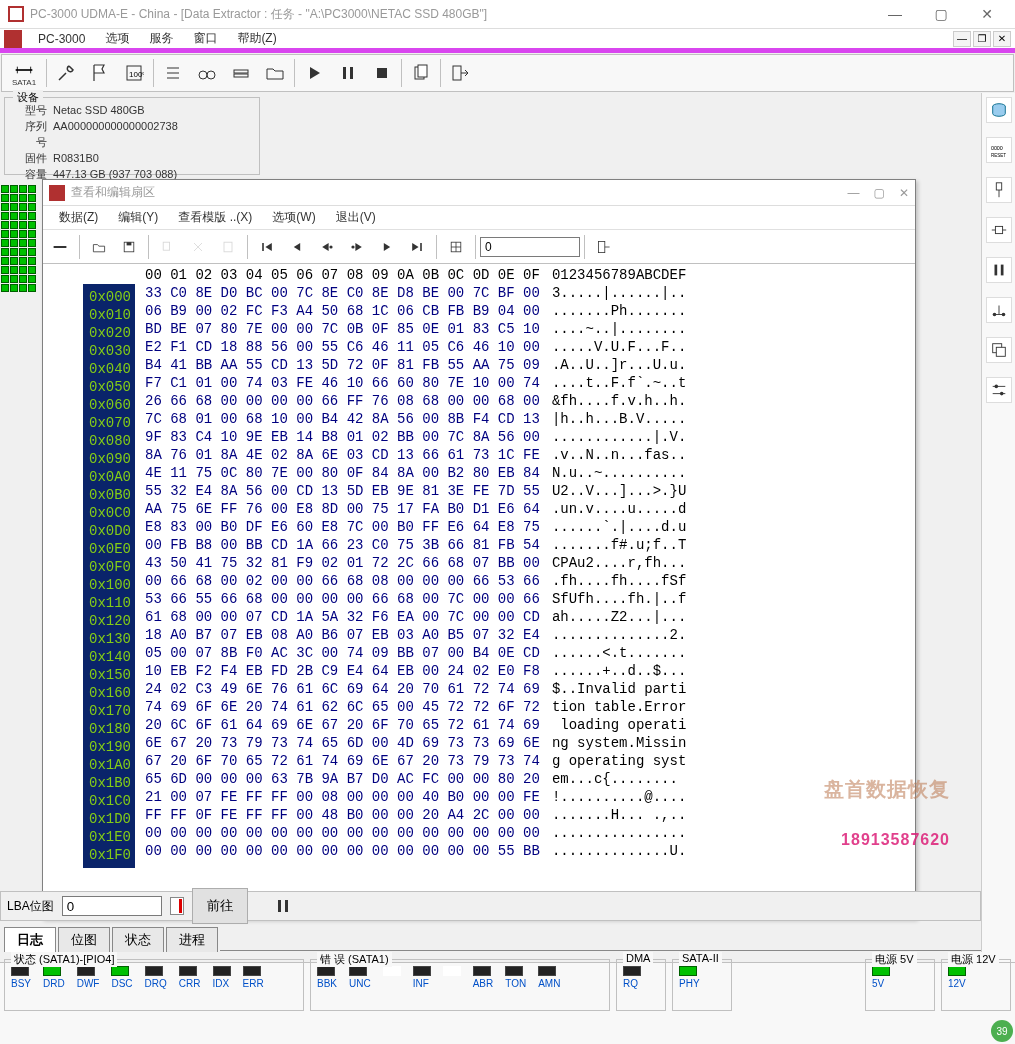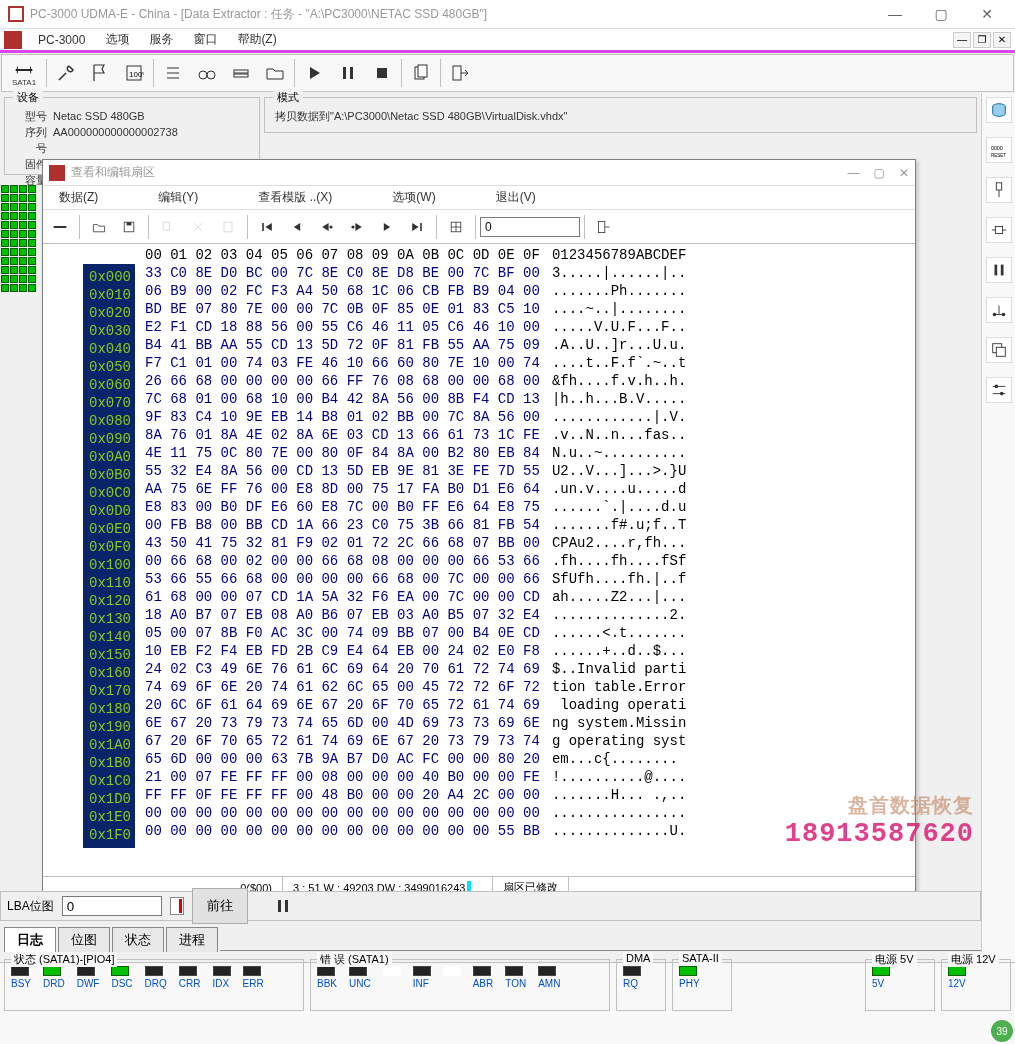--- a/index.html
+++ b/index.html
@@ -6,21 +6,21 @@
 body { font-family: "Microsoft YaHei", Tahoma, Arial, sans-serif; font-size: 12px; background: #f0f0f0; width: 1015px; height: 1044px; overflow: hidden; }
 
 
 .titlebar { height: 29px; background: #fff; border-bottom: 1px solid #ddd; display: flex; align-items: center; padding: 0 8px; color: #999; }
 .titlebar .icon { width: 16px; height: 16px; margin-right: 6px; }
 .titlebar .title-text { flex: 1; font-size: 12px; }
 .titlebar .winbtns { display: flex; gap: 18px; margin-right: 6px; }
 .titlebar .winbtn { width: 28px; text-align: center; color: #666; cursor: pointer; font-size: 14px;}
 
 
-.menubar { height: 24px; background: #fff; display: flex; align-items: center; padding: 0 4px; border-bottom: 3px solid #d946ef; }
+.menubar { height: 24px; background: #fff; display: flex; align-items: center; padding: 0 4px; border-bottom: 5px solid #d946ef; }
 .menubar .menu-icon { width: 18px; height: 18px; margin-right: 6px; }
 .menubar .menu-item { padding: 0 10px; color: #333; cursor: pointer; }
 .menubar .small-wins { margin-left: auto; display: flex; gap: 2px; }
 .menubar .small-win { width: 18px; height: 16px; border: 1px solid #ccc; background: #f4f4f4; font-size: 10px; display: flex; align-items: center; justify-content: center; cursor: pointer; }
 
 
 .toolbar { height: 38px; background: #f8f8f8; border: 1px solid #c0c0c0; display: flex; align-items: center; padding: 2px; gap: 0; margin: 1px; }
 .toolbar .tbtn { width: 34px; height: 32px; display: flex; align-items: center; justify-content: center; border: 1px solid transparent; cursor: pointer; position: relative;}
 .toolbar .sep { width: 1px; height: 28px; background: #c0c0c0; margin: 0 2px; }
 .toolbar svg { width: 20px; height: 20px; }
@@ -30,36 +30,36 @@
 
 .main-row { display: flex; height: calc(100% - 92px - 82px); }
 .right-sidebar { width: 34px; background: #f8f8f8; border-left: 1px solid #ccc; display: flex; flex-direction: column; align-items: center; padding-top: 4px; gap: 14px; }
 .right-sidebar .rbtn { width: 26px; height: 26px; border: 1px solid #ddd; display:flex; align-items:center; justify-content:center; cursor: pointer; background:#fff;}
 .right-sidebar svg { width: 18px; height: 18px; }
 
 .workarea { flex: 1; position: relative; }
 
 
 .groupboxes { display: flex; gap: 4px; padding: 4px; }
-.groupbox { border: 1px solid #c0c0c0; padding: 10px 10px 6px 10px; position: relative; }
+.groupbox { border: 1px solid #c0c0c0; padding: 4px 10px 6px 10px; position: relative; }
 .groupbox .gtitle { position: absolute; top: -8px; left: 8px; background: #f0f0f0; padding: 0 4px; font-size: 11px; }
 .groupbox .row { display: flex; font-size: 11px; line-height: 16px; }
 .groupbox .row .lbl { width: 32px; text-align: right; margin-right: 6px; color: #333; }
 .groupbox .row .val { color: #333; }
 
 
 .green-blocks { position: absolute; left: 0; top: 92px; width: 38px; }
 .green-blocks .row { display: flex; gap: 1px; margin-bottom: 1px; padding-left:1px; }
 .green-blocks .block { width: 8px; height: 8px; background: #00c000; border: 1px solid #006000;}
 
 
-.hex-window { position: absolute; left: 42px; top: 66px; width: 874px; height: 740px; background: #fff; border: 1px solid #808080; box-shadow: 2px 2px 4px rgba(0,0,0,0.2); display:flex; flex-direction:column; }
+.hex-window { position: absolute; left: 42px; top: 86px; width: 874px; height: 740px; background: #fff; border: 1px solid #808080; box-shadow: 2px 2px 4px rgba(0,0,0,0.2); display:flex; flex-direction:column; }
 .hex-window .hex-title { height: 26px; background: #fff; border-bottom: 1px solid #ddd; display: flex; align-items: center; padding: 0 6px; color: #999; }
 .hex-window .hex-title .winbtns { margin-left: auto; display: flex; gap: 14px; }
-.hex-window .hex-menubar { height: 24px; display: flex; align-items: center; padding: 0 6px; border-bottom: 1px solid #e0e0e0; gap: 40px;}
+.hex-window .hex-menubar { height: 24px; display: flex; align-items: center; padding: 0 6px; border-bottom: 1px solid #e0e0e0;}
 .hex-window .hex-menubar span { padding: 0 10px; color: #333; cursor: pointer; }
 .hex-window .hex-toolbar { height: 34px; border-bottom: 1px solid #c0c0c0; display: flex; align-items: center; padding: 2px;}
 .hex-window .hex-toolbar .tbtn { width: 30px; height: 28px; display: flex; align-items: center; justify-content: center; cursor: pointer; border:1px solid transparent;}
 .hex-window .hex-toolbar .sep { width: 1px; height: 24px; background: #c0c0c0; margin: 0 4px; }
 .hex-window .hex-toolbar input { height: 20px; width: 100px; border: 1px solid #7a7a7a; padding: 0 4px; font-size: 12px;}
 .hex-window .hex-toolbar svg { width: 16px; height: 16px; }
 .hex-window .hex-toolbar .tbtn.dis { opacity: 0.35; }
 
 
 .hex-area { flex: 1; display: flex; font-family: "Courier New", monospace; font-size: 14px; overflow: hidden; background: #fff; white-space: pre;}
@@ -97,23 +97,23 @@
 .status-strip .grp { border: 1px solid #c0c0c0; padding: 4px 6px 2px 6px; position: relative; height: 52px;}
 .status-strip .grp .gt { position: absolute; top: -8px; left: 6px; background: #f8f8f8; padding: 0 3px; font-size: 11px;}
 .status-strip .leds { display: flex; gap: 12px; margin-top: 2px;}
 .status-strip .led { display: flex; flex-direction: column; gap: 2px;}
 .status-strip .led .box { width: 18px; height: 10px; border: 1px solid #444; background: #222;}
 .status-strip .led .box.green { background: #00c000; border-color:#006000;}
 .status-strip .led .box.none { background: #fff; border: none;}
 .status-strip .led .lbl { font-size: 10px; color: #0050c8;}
 
 
-.watermark { position: absolute; right: 7px; bottom: 114px; text-align: right; font-family: Liberation Mono, monospace; }
+.watermark { position: absolute; right: 31px; bottom: 114px; text-align: right; }
 .watermark .l1 { font-size: 20px; color: rgba(188,120,80,0.55); font-weight: bold; letter-spacing: 1px;}
-.watermark .l2 { font-size: 27px; color: rgba(220,30,120,0.85); font-weight: bold; letter-spacing: 1px;}
+.watermark .l2 { font-size: 16px; color: rgba(220,30,120,0.85); font-weight: bold; letter-spacing: 1px; margin-top: 28px;}
 
 .green-circle { position:absolute; right:2px; bottom:2px; width:22px; height:22px; border-radius:50%; background:#4caf50; color:#fff; font-size:10px; display:flex; align-items:center; justify-content:center;}
 </style>
 </head>
 <body>
 
 <div class="titlebar">
   <svg class="icon" viewBox="0 0 16 16">
       <rect width="16" height="16" fill="#b03030"></rect>
       <rect x="2" y="2" width="12" height="12" fill="#fff"></rect>
@@ -245,26 +245,20 @@
               <span class="lbl">固件</span>
               <span class="val">R0831B0</span>
             </div>
             <div class="row">
               <span class="lbl">容量</span>
               <span class="val">447.13 GB (937 703 088)</span>
             </div>
           </div>
       </div>
       <div style="flex:1; display:flex; flex-direction:column; gap:4px;">
-        <div class="groupbox" style="height:36px;">
-          <span class="gtitle">模式</span>
-          <div class="row">
-              <span class="val">拷贝数据到"A:\PC3000\Netac SSD 480GB\VirtualDisk.vhdx"</span>
-            </div>
-        </div>
       </div>
     </div>
 
     <div class="green-blocks" id="green-blocks">
         <div class="row">
           <div class="block"></div>
           <div class="block"></div>
           <div class="block"></div>
           <div class="block"></div>
         </div>

